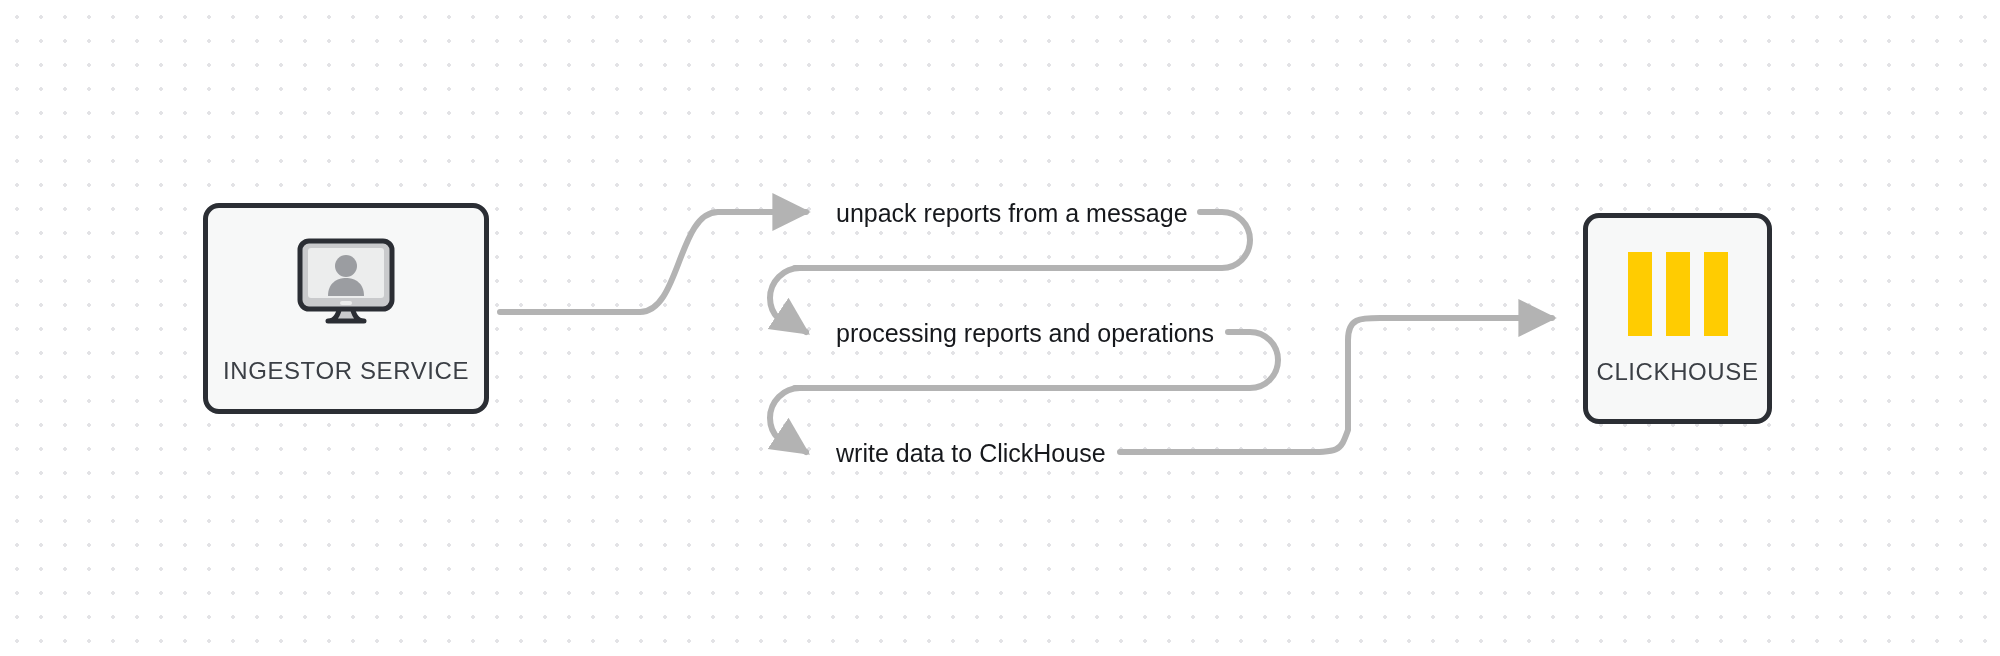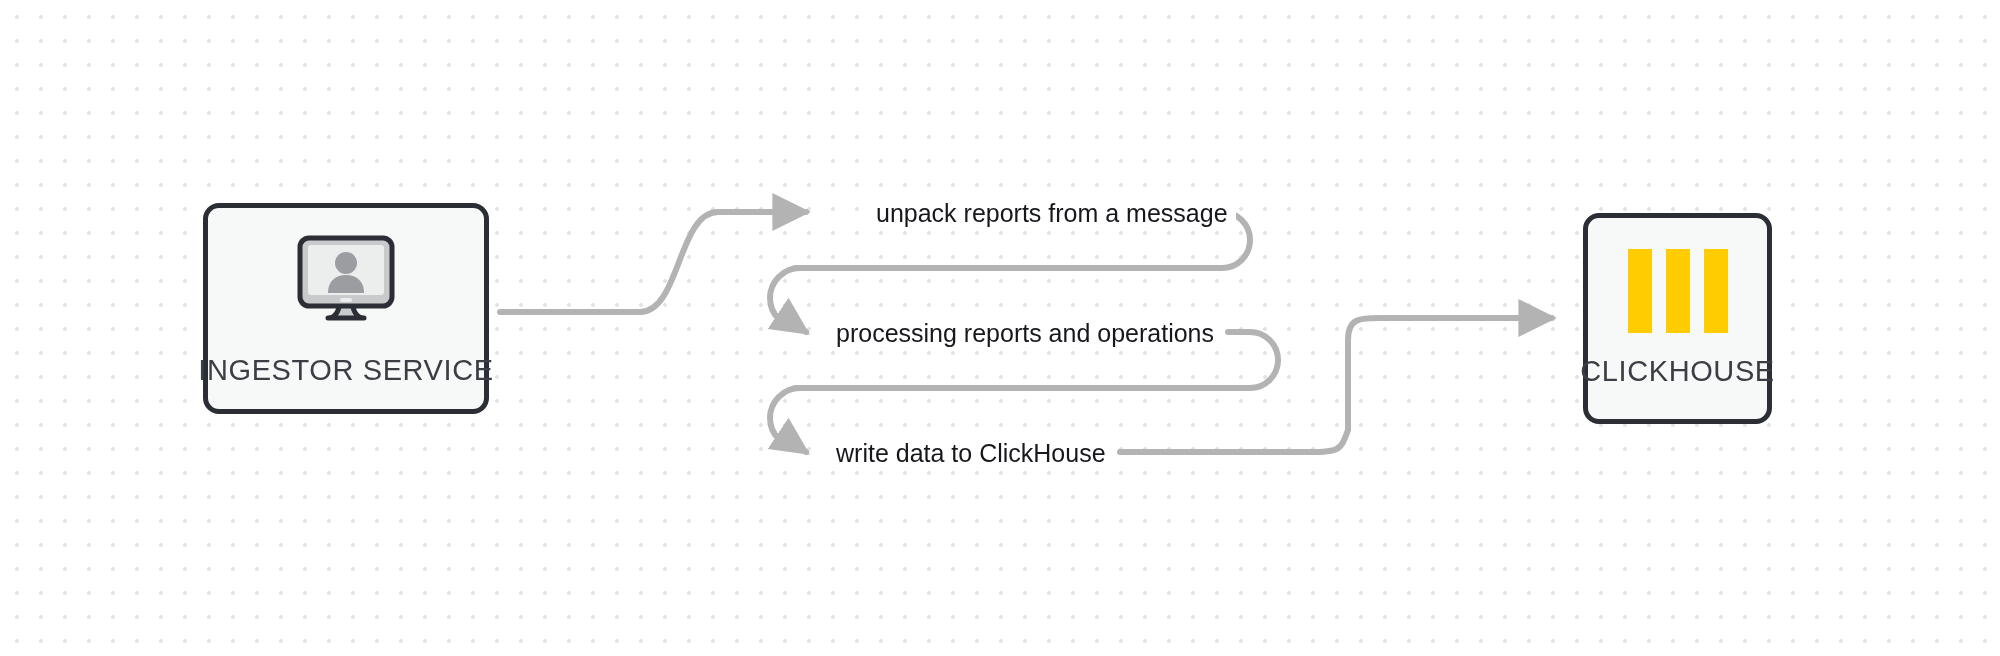--- a/index.html
+++ b/index.html
@@ -34,21 +34,21 @@
     border: 5px solid #2b2e34;
     border-radius: 16px;
     display: flex;
     flex-direction: column;
     align-items: center;
     justify-content: center;
   }
 
   .node-label {
     font-family: "Liberation Sans", sans-serif;
-    font-size: 29px;
+    font-size: 24px;
     letter-spacing: 0.6px;
     color: #3b3f45;
     text-align: center;
     white-space: nowrap;
   }
 
   
   #node-ingestor {
     left: 203px;
     top: 203px;
@@ -89,21 +89,21 @@
   .edge-label {
     position: absolute;
     font-family: "Liberation Sans", sans-serif;
     font-size: 25px;
     color: #16181c;
     white-space: nowrap;
     line-height: 1;
     background: #ffffff;
     padding: 3px 8px 4px 8px;
   }
-  #edge-label-0 { left: 828px; top: 198px; margin-left: 40px; }
+  #edge-label-0 { left: 828px; top: 198px; }
   #edge-label-1 { left: 828px; top: 318px; }
   #edge-label-2 { left: 828px; top: 438px; }
 </style>
 </head>
 <body>
 
 <div id="canvas">
 
   <svg id="edge-layer" viewBox="0 0 2000 656" xmlns="http://www.w3.org/2000/svg">
     <defs>

